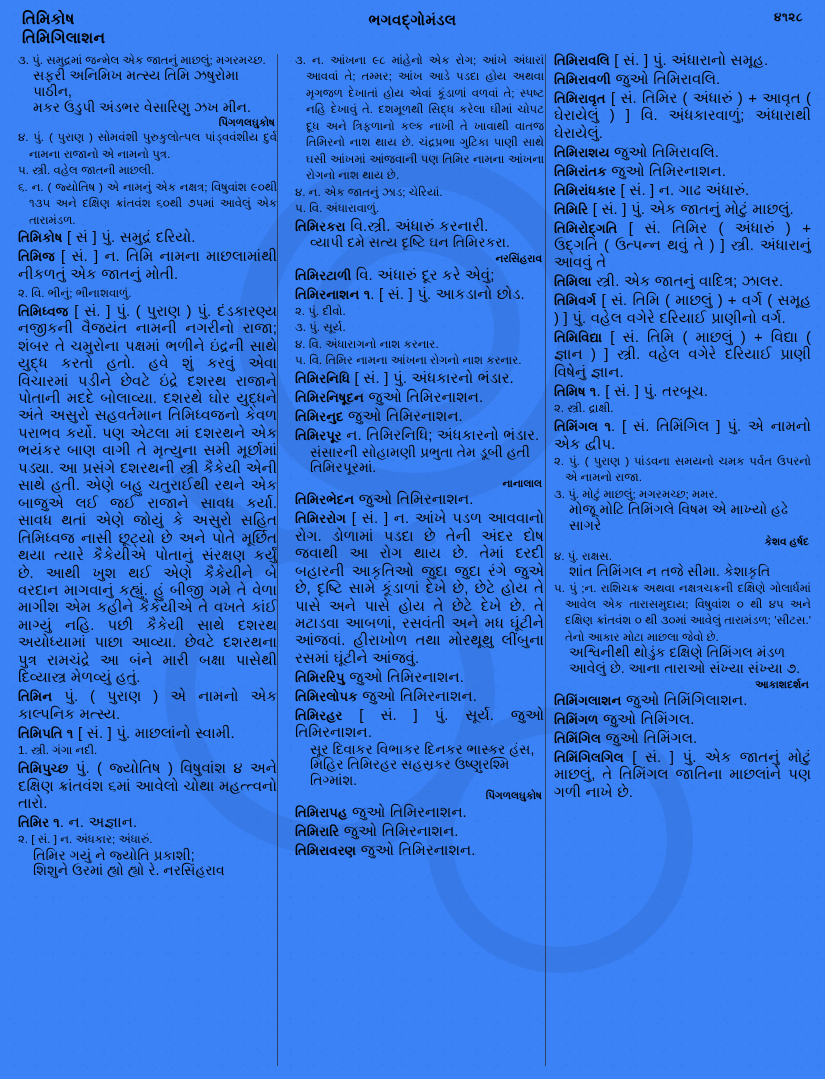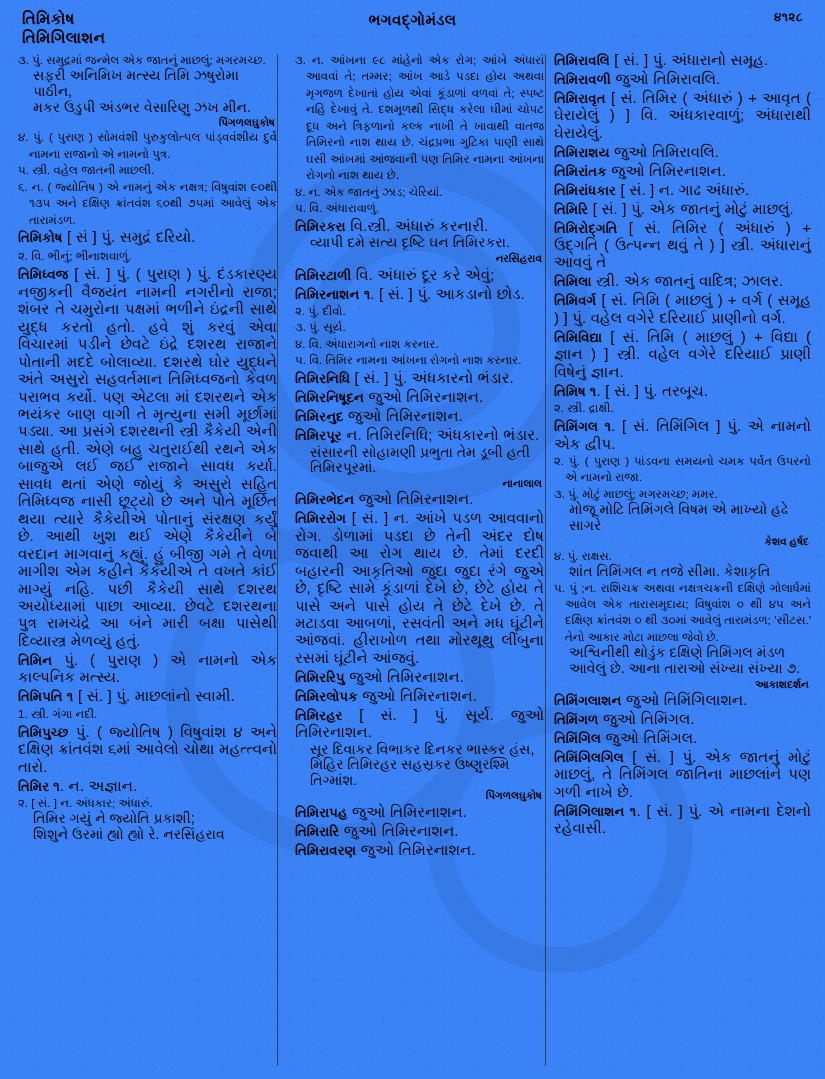--- a/index.html
+++ b/index.html
@@ -134,20 +134,23 @@
             <p class="quote">મકર ઉડુપી અંડભર વેસારિણુ ઝખ મીન.</p>
             <p class="src">પિંગળલઘુકોષ</p>
             <p class="sense">૪. પું. ( પુરાણ ) સોમવંશી પુરુકુલોત્પલ પાંડ્વવંશીય દુર્વ નામના રાજાનો એ નામનો પુત્ર.</p>
             <p class="sense">૫. સ્ત્રી. વહેલ જાતની માછલી.</p>
             <p class="sense">૬. ન. ( જ્યોતિષ ) એ નામનું એક નક્ષત્ર; વિષુવાંશ ૯૦થી ૧૩૫ અને દક્ષિણ ક્રાંતવંશ ૬૦થી ૭૫માં આવેલું એક તારામંડળ.</p>
           </div>
           <div class="entry">
             <p class="p lead"><span class="hw">તિમિકોષ</span><span class="gram"> [ સં ] પું. સમુદ્રં દરિયો.</span></p>
           </div>
           <div class="entry">
+            <p class="p lead"><span class="hw">તિમિજ</span><span class="gram"> [ સં. ] ન. તિમિ નામના માછલામાંથી નીકળતું એક જાતનું મોતી.</span></p>
+          </div>
+          <div class="entry">
             <p class="sense">૨. વિ. ભીનું; ભીનાશવાળું.</p>
           </div>
           <div class="entry">
             <p class="p lead"><span class="hw">તિમિધ્વજ</span><span class="gram"> [ સં. ] પું. ( પુરાણ ) પું. દંડકારણ્ય નજીકની વૈજયંત નામની નગરીનો રાજા; શંબર તે ચમુરોના પક્ષમાં ભળીને ઇંદ્રની સાથે યુદ્ધ કરતો હતો. હવે શું કરવું એવા વિચારમાં પડીને છેવટે ઇંદ્રે દશરથ રાજાને પોતાની મદદે બોલાવ્યા. દશરથે ઘોર યુદ્ધને અંતે અસુરો સહવર્તમાન તિમિધ્વજનો કેવળ પરાભવ કર્યો. પણ એટલા માં દશરથને એક ભયંકર બાણ વાગી તે મૃત્યુના સમી મૂર્છામાં પડ્યા. આ પ્રસંગે દશરથની સ્ત્રી કૈકેયી એની સાથે હતી. એણે બહુ ચતુરાઈથી રથને એક બાજુએ લઈ જઈ રાજાને સાવધ કર્યા. સાવધ થતાં એણે જોયું કે અસુરો સહિત તિમિધ્વજ નાસી છૂટ્યો છે અને પોતે મૂર્છિત થયા ત્યારે કૈકેયીએ પોતાનું સંરક્ષણ કર્યું છે. આથી ખુશ થઈ એણે કૈકેયીને બે વરદાન માગવાનું કહ્યું. હું બીજી ગમે તે વેળા માગીશ એમ કહીને કૈકેયીએ તે વખતે કાંઈ માગ્યું નહિ. પછી કૈકેયી સાથે દશરથ અયોધ્યામાં પાછા આવ્યા. છેવટે દશરથના પુત્ર રામચંદ્રે આ બંને મારી બક્ષા પાસેથી દિવ્યાસ્ત્ર મેળવ્યું હતું.</span></p>
           </div>
           <div class="entry">
             <p class="p lead"><span class="hw">તિમિન</span><span class="gram"> પું. ( પુરાણ ) એ નામનો એક કાલ્પનિક મત્સ્ય.</span></p>
           </div>
           <div class="entry">
             <p class="p lead"><span class="hw">તિમિપતિ ૧</span><span class="gram"> [ સં. ] પું. માછલાંનો સ્વામી.</span></p>
@@ -282,20 +285,17 @@
           </div>
           <div class="entry">
             <p class="p lead"><span class="hw">તિમિંગળ</span><span class="gram"> જુઓ તિમિંગલ.</span></p>
           </div>
           <div class="entry">
             <p class="p lead"><span class="hw">તિમિંગિલ</span><span class="gram"> જુઓ તિમિંગલ.</span></p>
           </div>
           <div class="entry">
             <p class="p lead"><span class="hw">તિમિંગિલગિલ</span><span class="gram"> [ સં. ] પું. એક જાતનું મોટું માછલું, તે તિમિંગલ જાતિના માછલાંને પણ ગળી નાખે છે.</span></p>
           </div>
-          <div class="entry">
-            <p class="p lead"><span class="hw">તિમિંગિલાશન ૧</span><span class="gram">. [ સં. ] પું. એ નામના દેશનો રહેવાસી.</span></p>
-          </div>
         </div>
     </div>
 
   </div>
 </div>
 
 </body></html>

